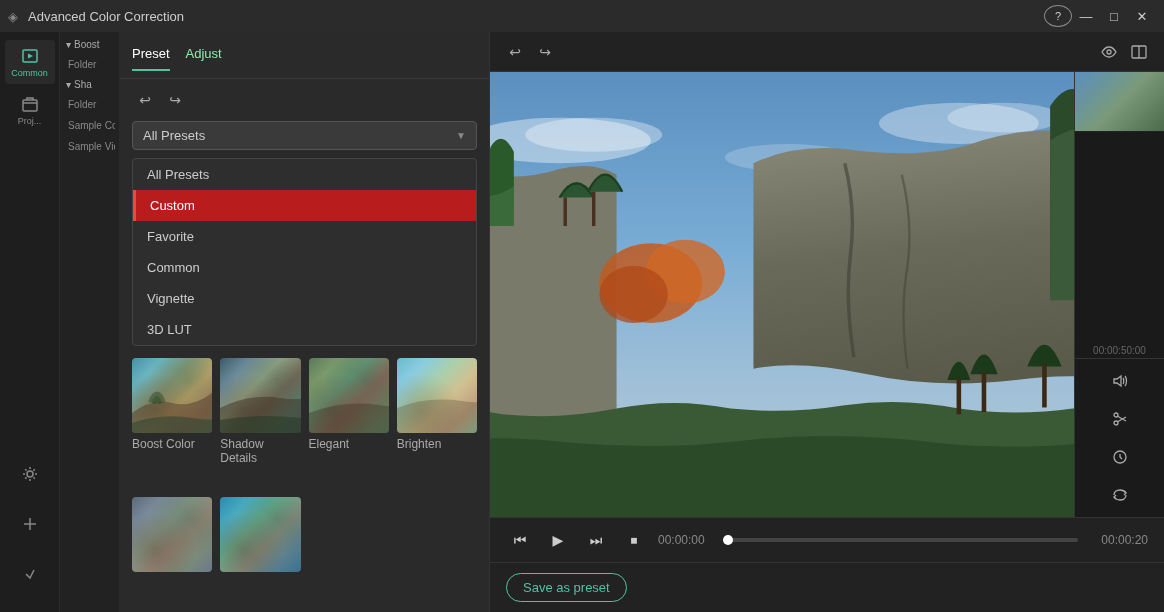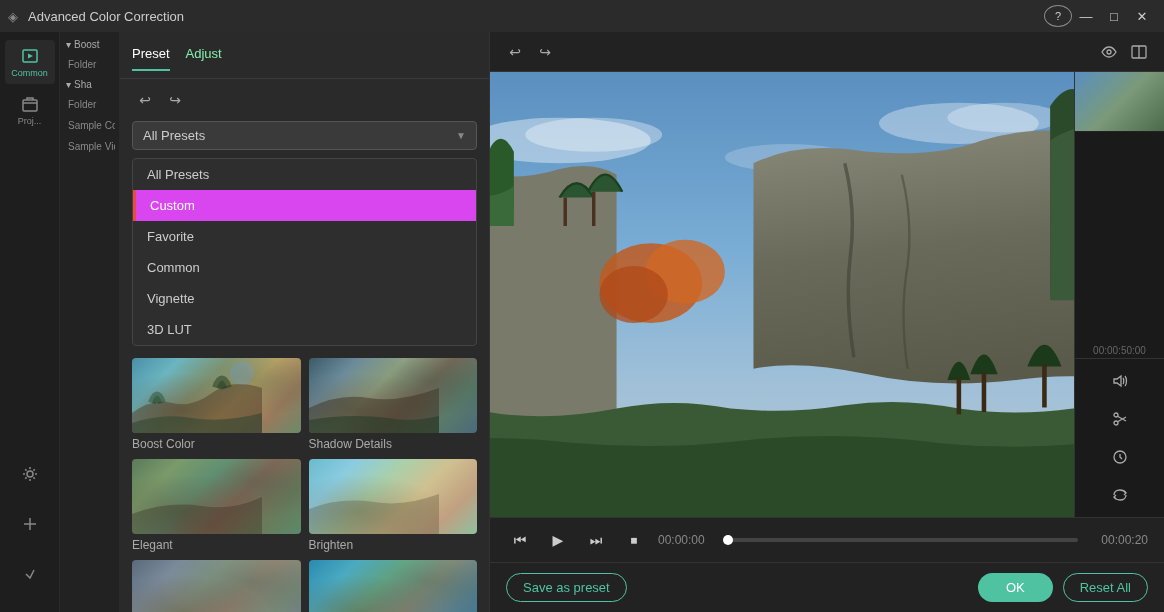--- a/index.html
+++ b/index.html
@@ -133,29 +133,29 @@
       flex-shrink: 0;
       overflow: hidden;
     }
     .dropdown-item {
       padding: 8px 14px;
       cursor: pointer;
       color: #ccc;
       font-size: 13px;
     }
     .dropdown-item.selected {
-      background: #d946ef;
+      background: #b91c1c;
       border-left: 3px solid #e74c3c;
       color: #fff;
     }
 
     
     .presets-grid {
       display: grid;
-      grid-template-columns: 1fr 1fr;
+      grid-template-columns: 1fr 1fr 1fr 1fr;
       gap: 8px;
       padding: 12px;
       overflow-y: auto;
       flex: 1;
     }
     .preset-item {
       display: flex;
       flex-direction: column;
       gap: 4px;
       cursor: pointer;
@@ -719,21 +719,17 @@
         <span class="time-display">00:00:00</span>
         <div class="progress-bar">
           <div class="progress-fill"></div>
           <div class="progress-handle"></div>
         </div>
         <span class="time-display" style="text-align:right;">00:00:20</span>
       </div>
 
       <div class="action-bar">
         <button class="btn-save-preset">Save as preset</button>
-        <div class="action-btns-right">
-          <button class="btn-ok">OK</button>
-          <button class="btn-reset">Reset All</button>
-        </div>
       </div>
 
     </div>
   </div>
 </div>
 
 </body></html>

